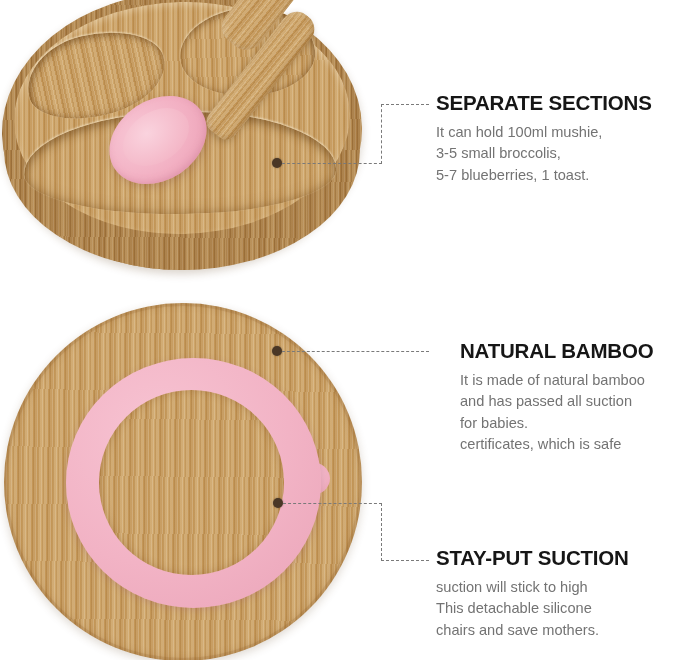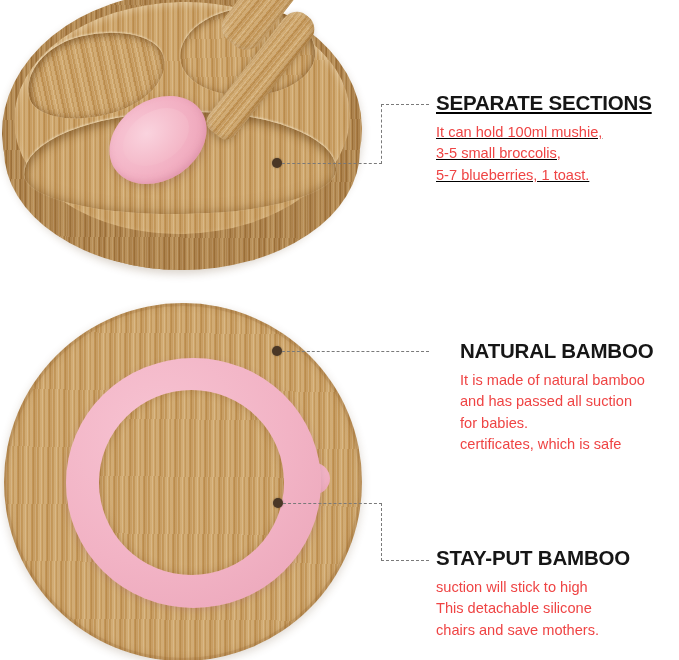--- a/index.html
+++ b/index.html
@@ -201,26 +201,26 @@
     font-size:20.5px;
     font-weight:bold;
     letter-spacing:-0.2px;
     color:#161616;
     white-space:nowrap;
     line-height:1.1;
   }
   .callout-body {
     margin-top:7px;
     font-size:14.6px;
-    color:#ef4444;
+    color:#737373;
     line-height:1.48;
   }
   .callout-body span { display:block; white-space:nowrap; }
 
-  #callout-1 { left:436px; top:92px;  width:243px;text-decoration:underline; }
+  #callout-1 { left:436px; top:92px;  width:243px; }
   #callout-2 { left:460px; top:340px; width:243px; }
   #callout-3 { left:436px; top:547px; width:243px; }
 </style>
 </head>
 <body>
 
 <div id="page">
 
   <div class="photo-panel" id="plate-top-panel">
 
@@ -278,21 +278,21 @@
     <div class="callout-title">NATURAL BAMBOO</div>
     <div class="callout-body">
       <span>It is made of natural bamboo</span>
       <span>and has passed all suction</span>
       <span>for babies.</span>
       <span>certificates, which is safe</span>
     </div>
   </div>
 
   <div class="callout" id="callout-3">
-    <div class="callout-title">STAY-PUT BAMBOO</div>
+    <div class="callout-title">STAY-PUT SUCTION</div>
     <div class="callout-body">
       <span>suction will stick to high</span>
       <span>This detachable silicone</span>
       <span>chairs and save mothers.</span>
     </div>
   </div>
 
 </div>
 
 </body></html>

